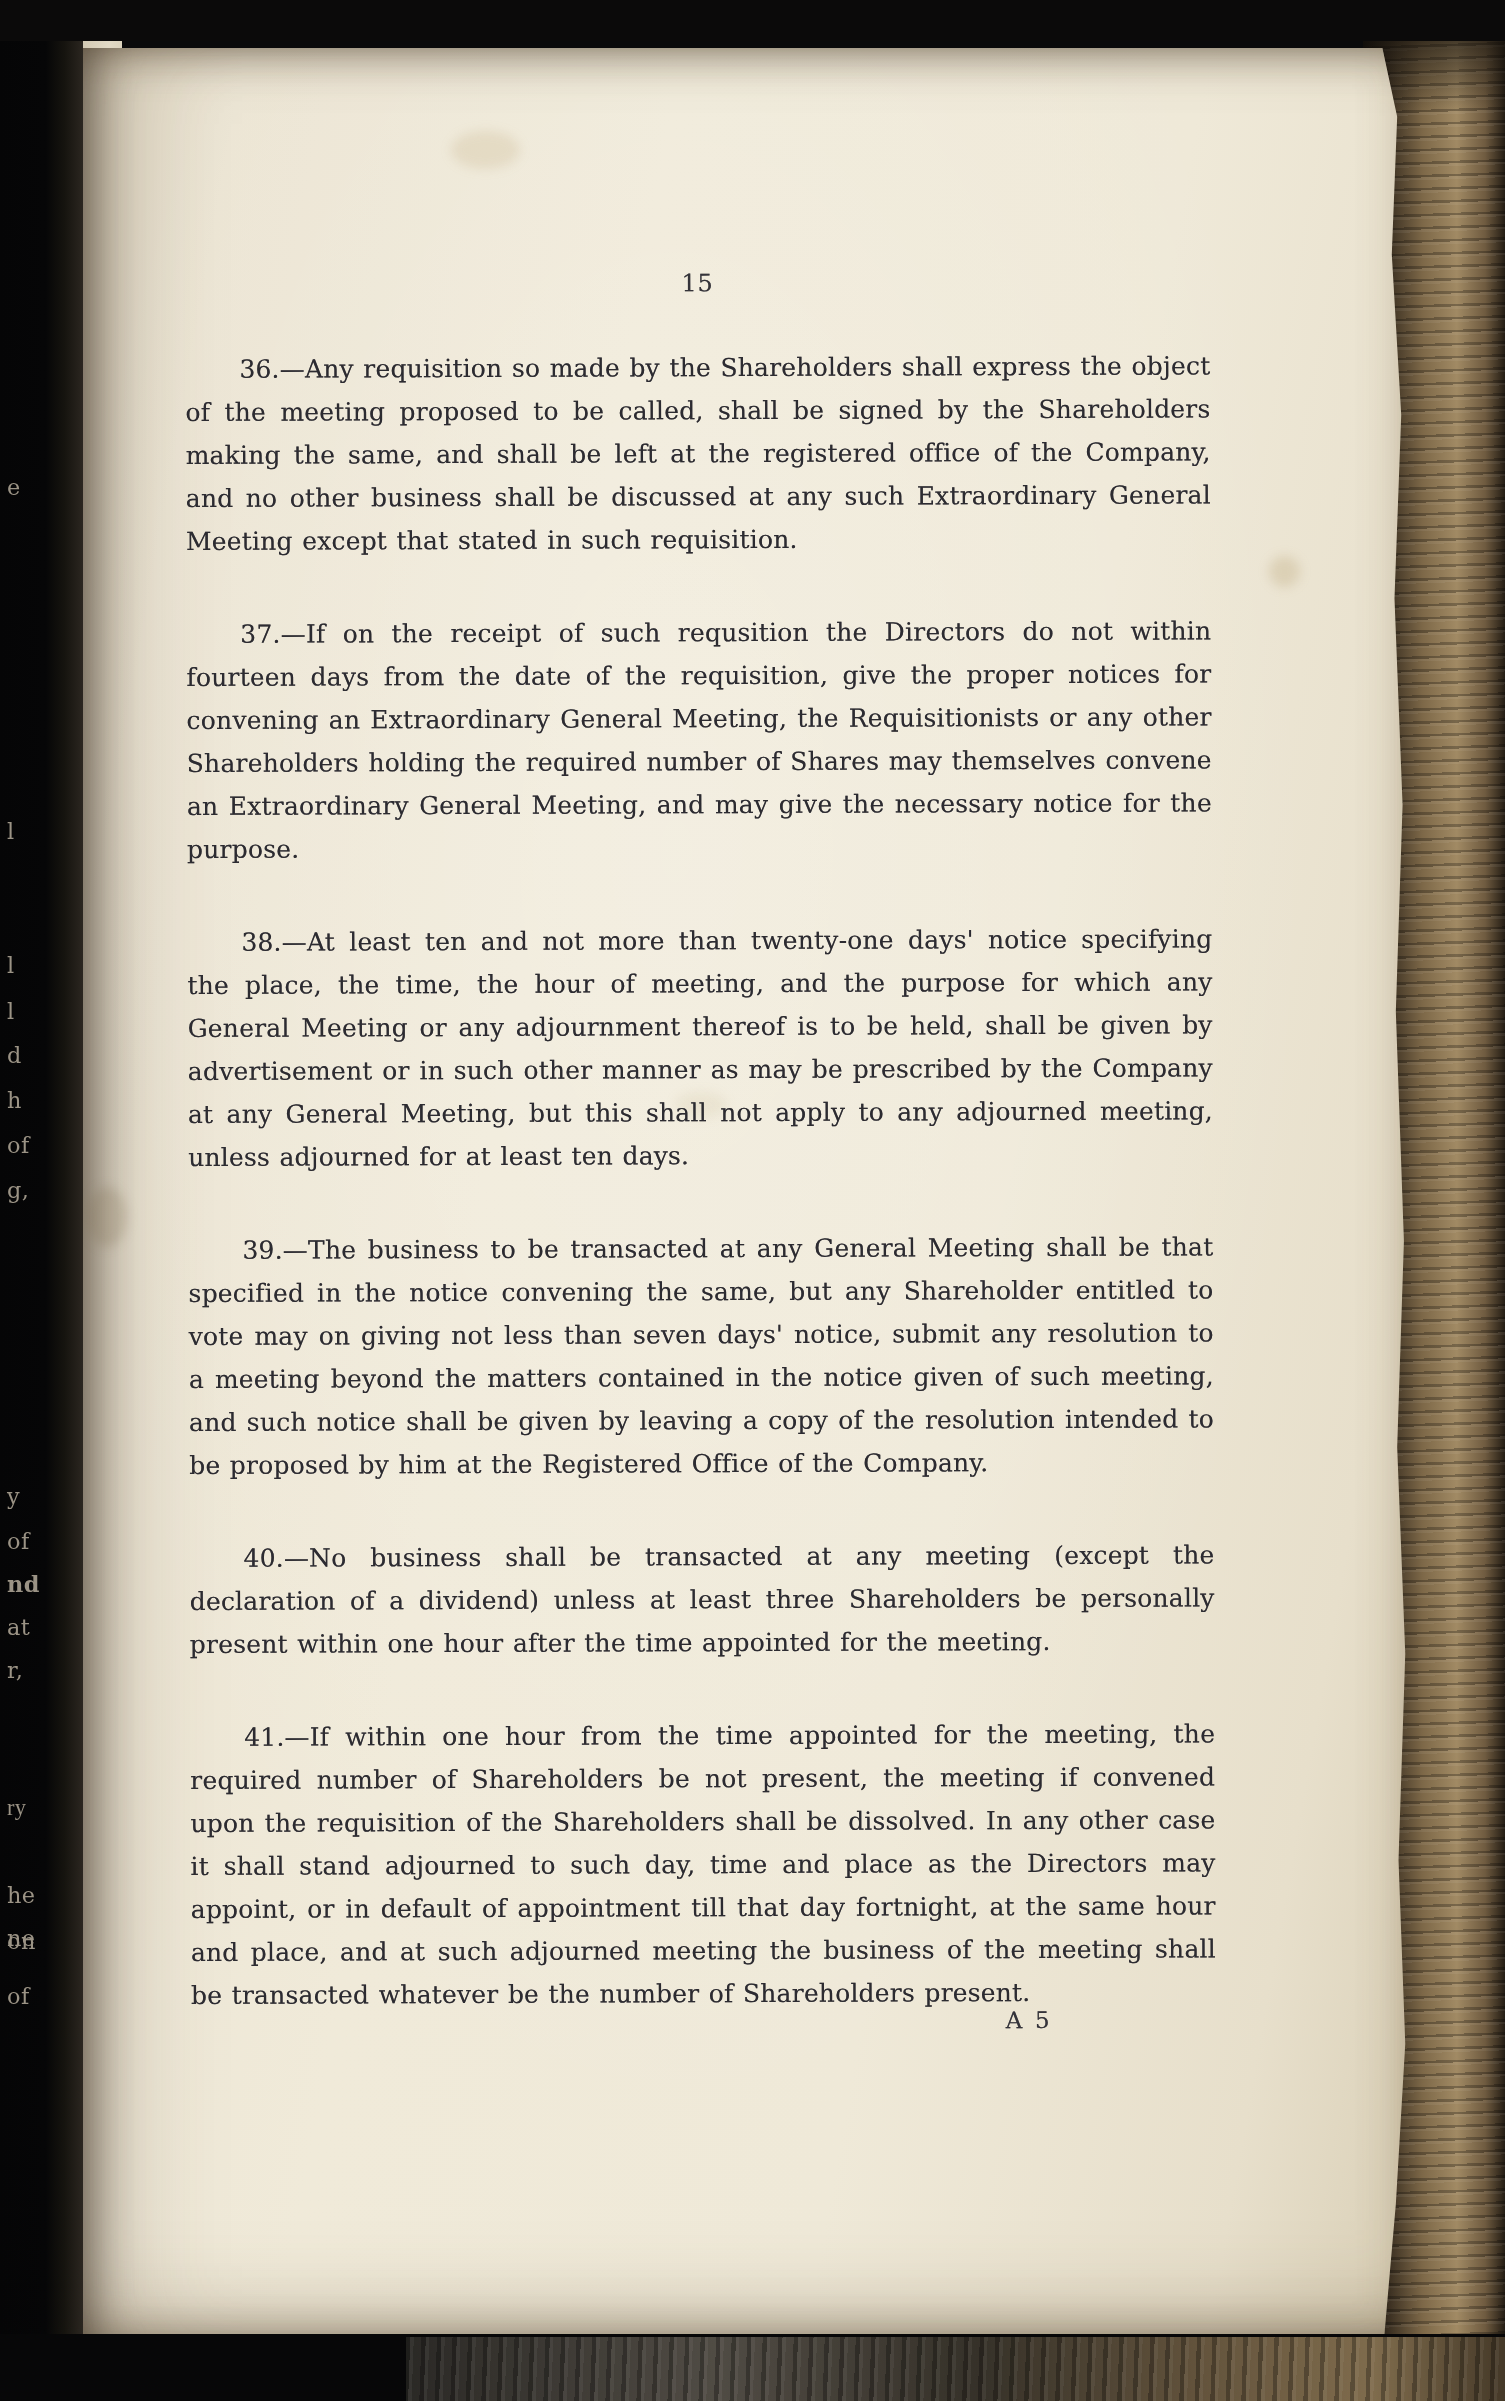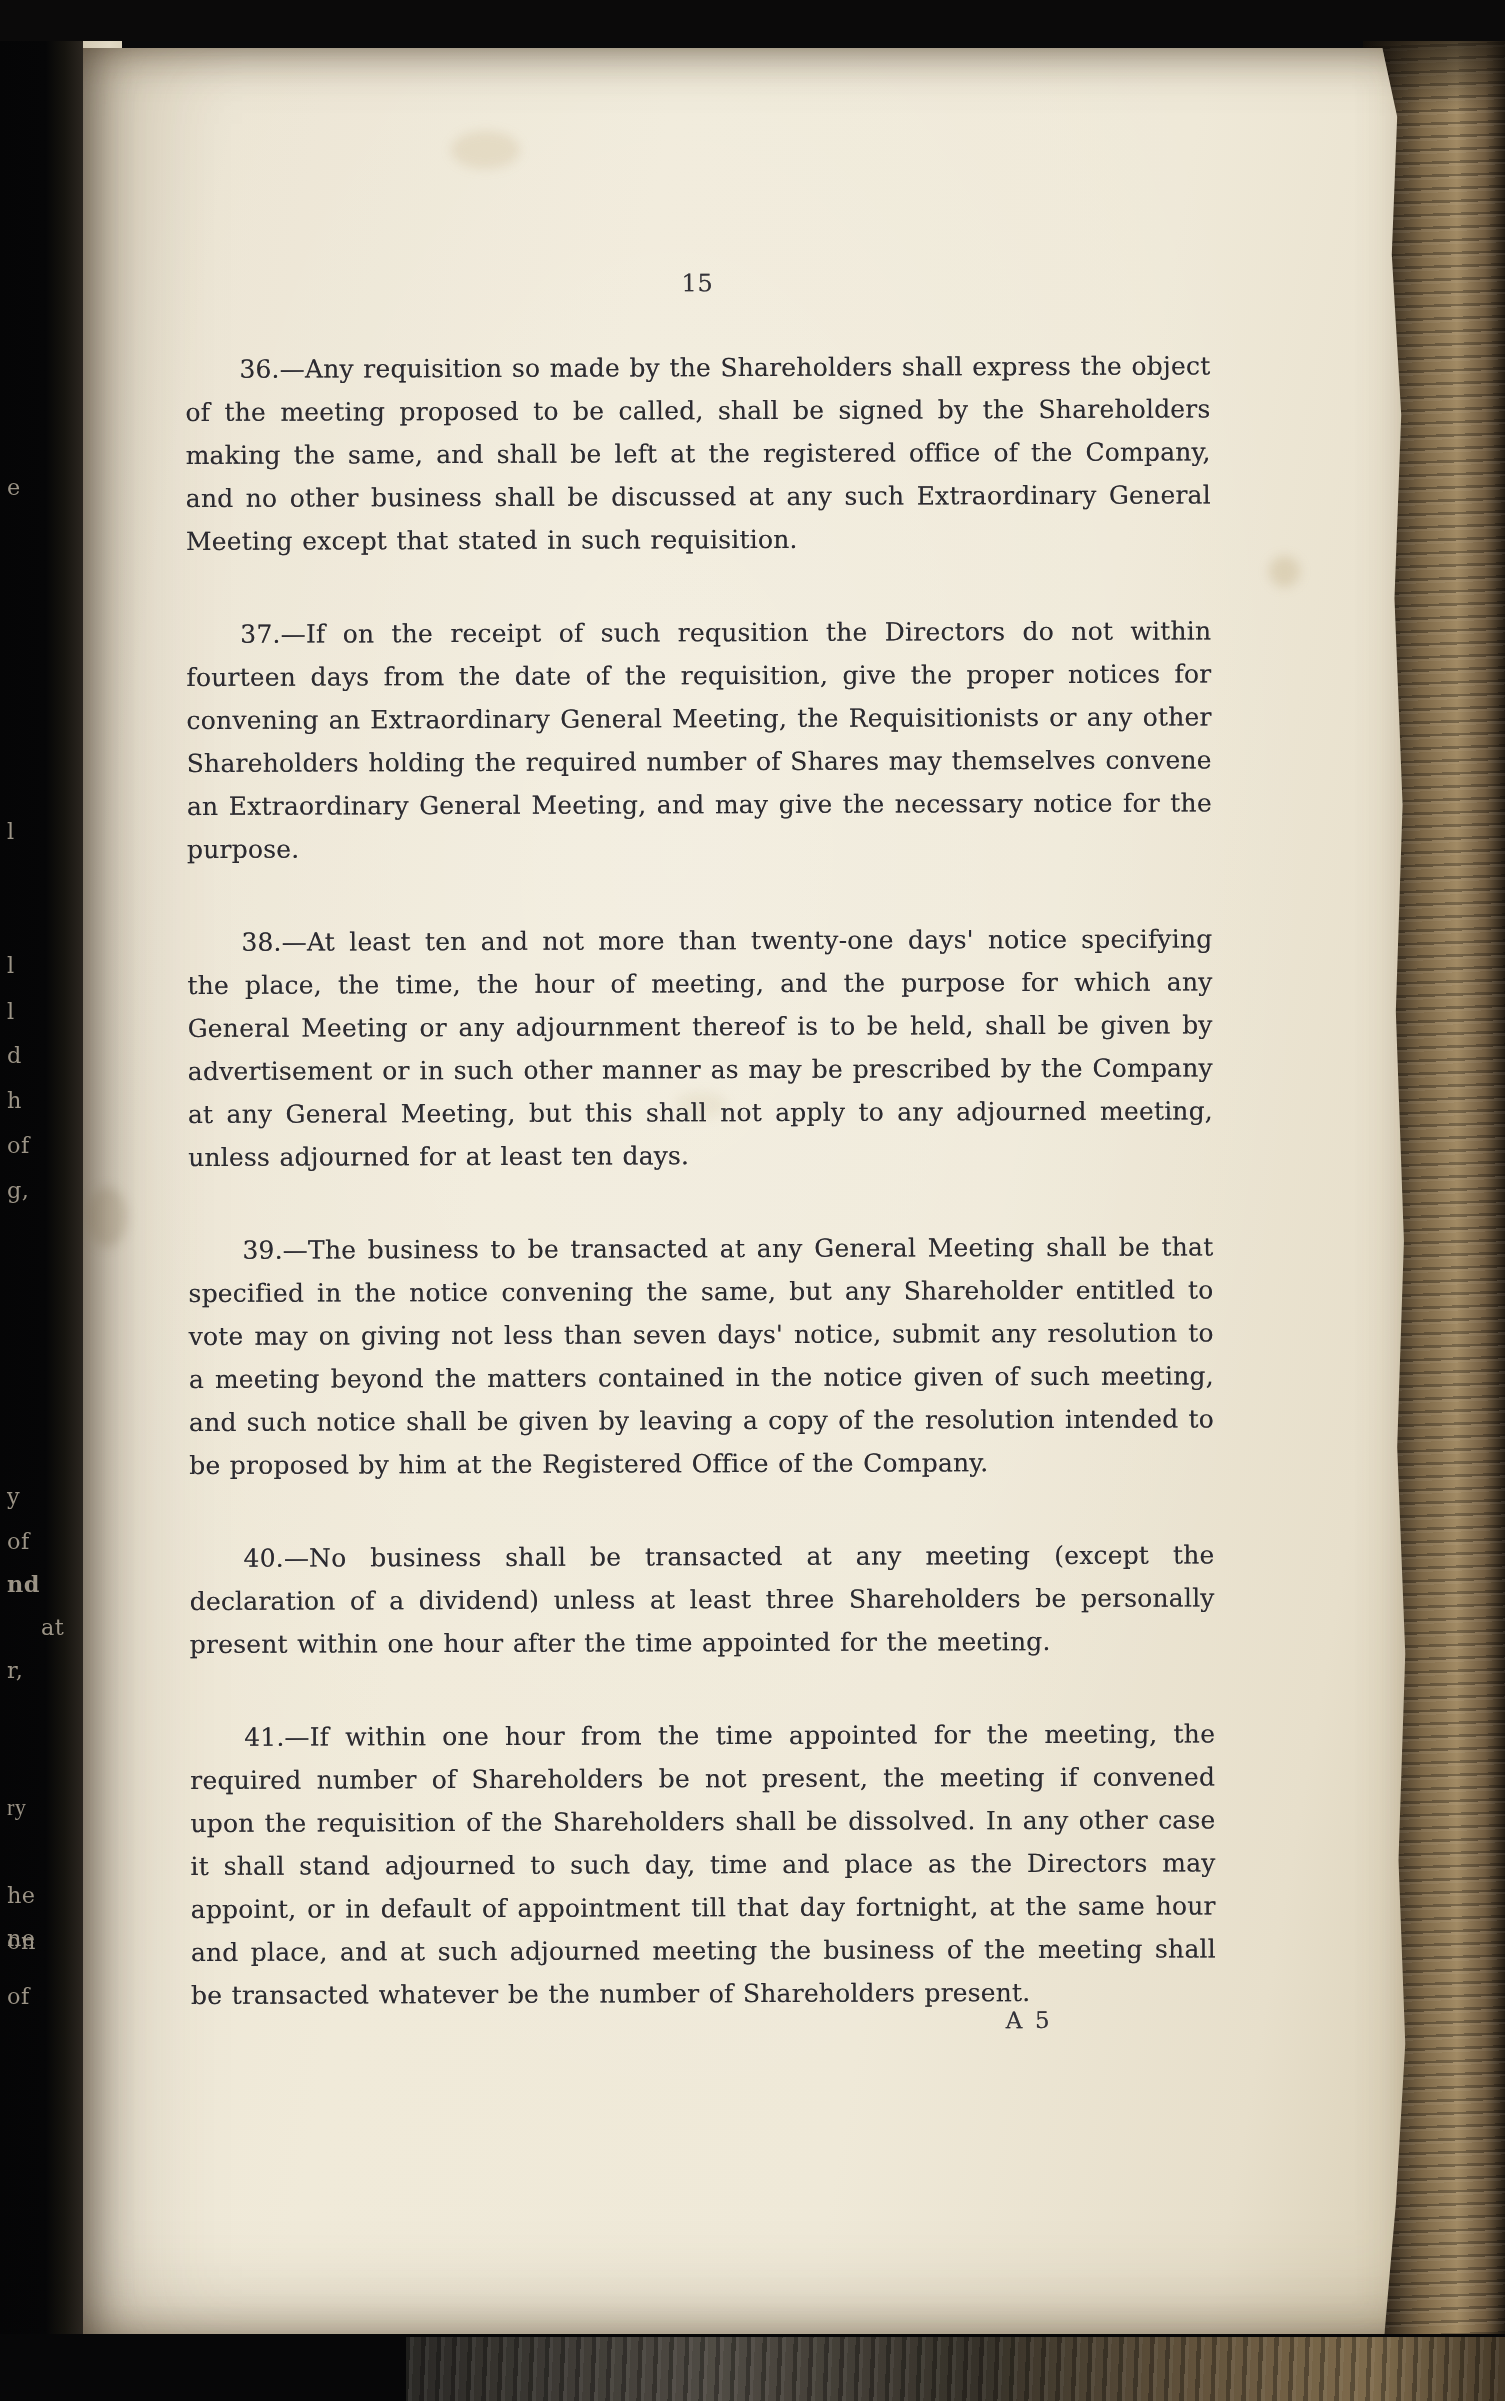--- a/index.html
+++ b/index.html
@@ -117,21 +117,21 @@
         <span class="frag" style="top: 820px;">l</span>
         <span class="frag" style="top: 954px;">l</span>
         <span class="frag" style="top: 1000px;">l</span>
         <span class="frag" style="top: 1044px;">d</span>
         <span class="frag" style="top: 1089px;">h</span>
         <span class="frag" style="top: 1134px;">of</span>
         <span class="frag" style="top: 1179px;">g,</span>
         <span class="frag" style="top: 1485px;">y</span>
         <span class="frag" style="top: 1530px;">of</span>
         <span class="frag" style="top: 1573px; font-weight: bold;">nd</span>
-        <span class="frag" style="top: 1616px; margin-left: 34px;">at</span>
+        <span class="frag" style="top: 1616px;">at</span>
         <span class="frag" style="top: 1659px;">r,</span>
         <span class="frag" style="top: 1797px; font-family: Liberation Serif, serif;">ry</span>
         <span class="frag" style="top: 1930px;">on</span>
         <span class="frag" style="top: 1884px;">he</span>
         <span class="frag" style="top: 1927px; text-align: center;">ne</span>
         <span class="frag" style="top: 1985px;">of</span>
       </div>
   </div>
 
   <div class="page">

